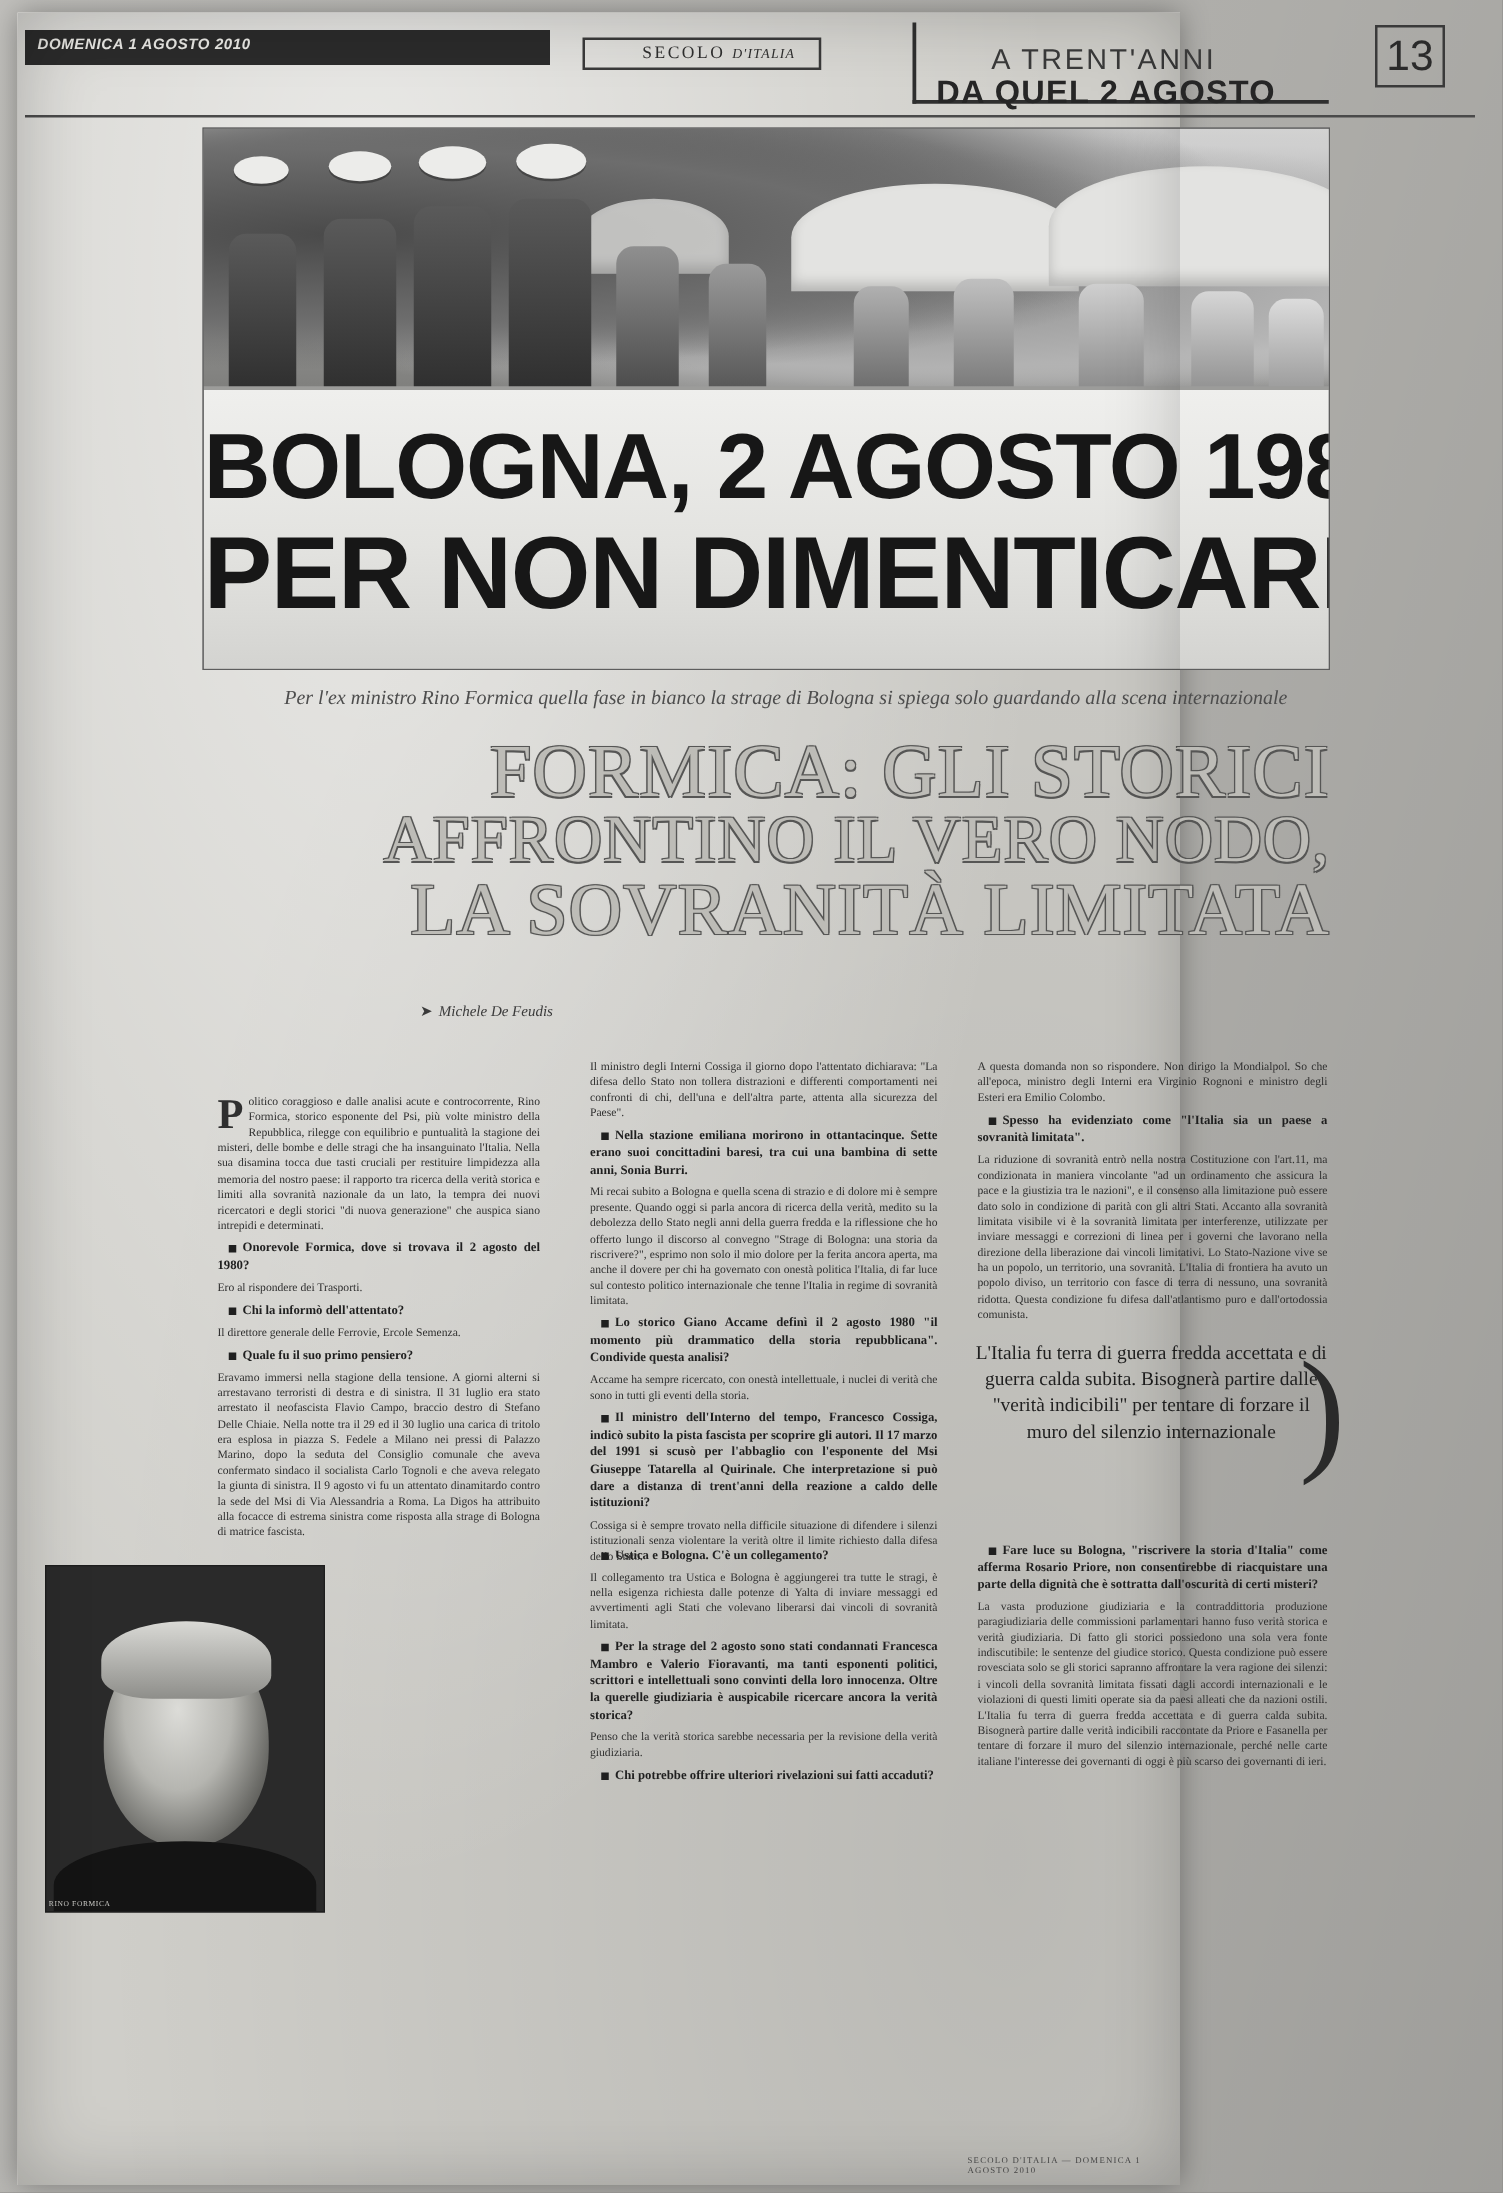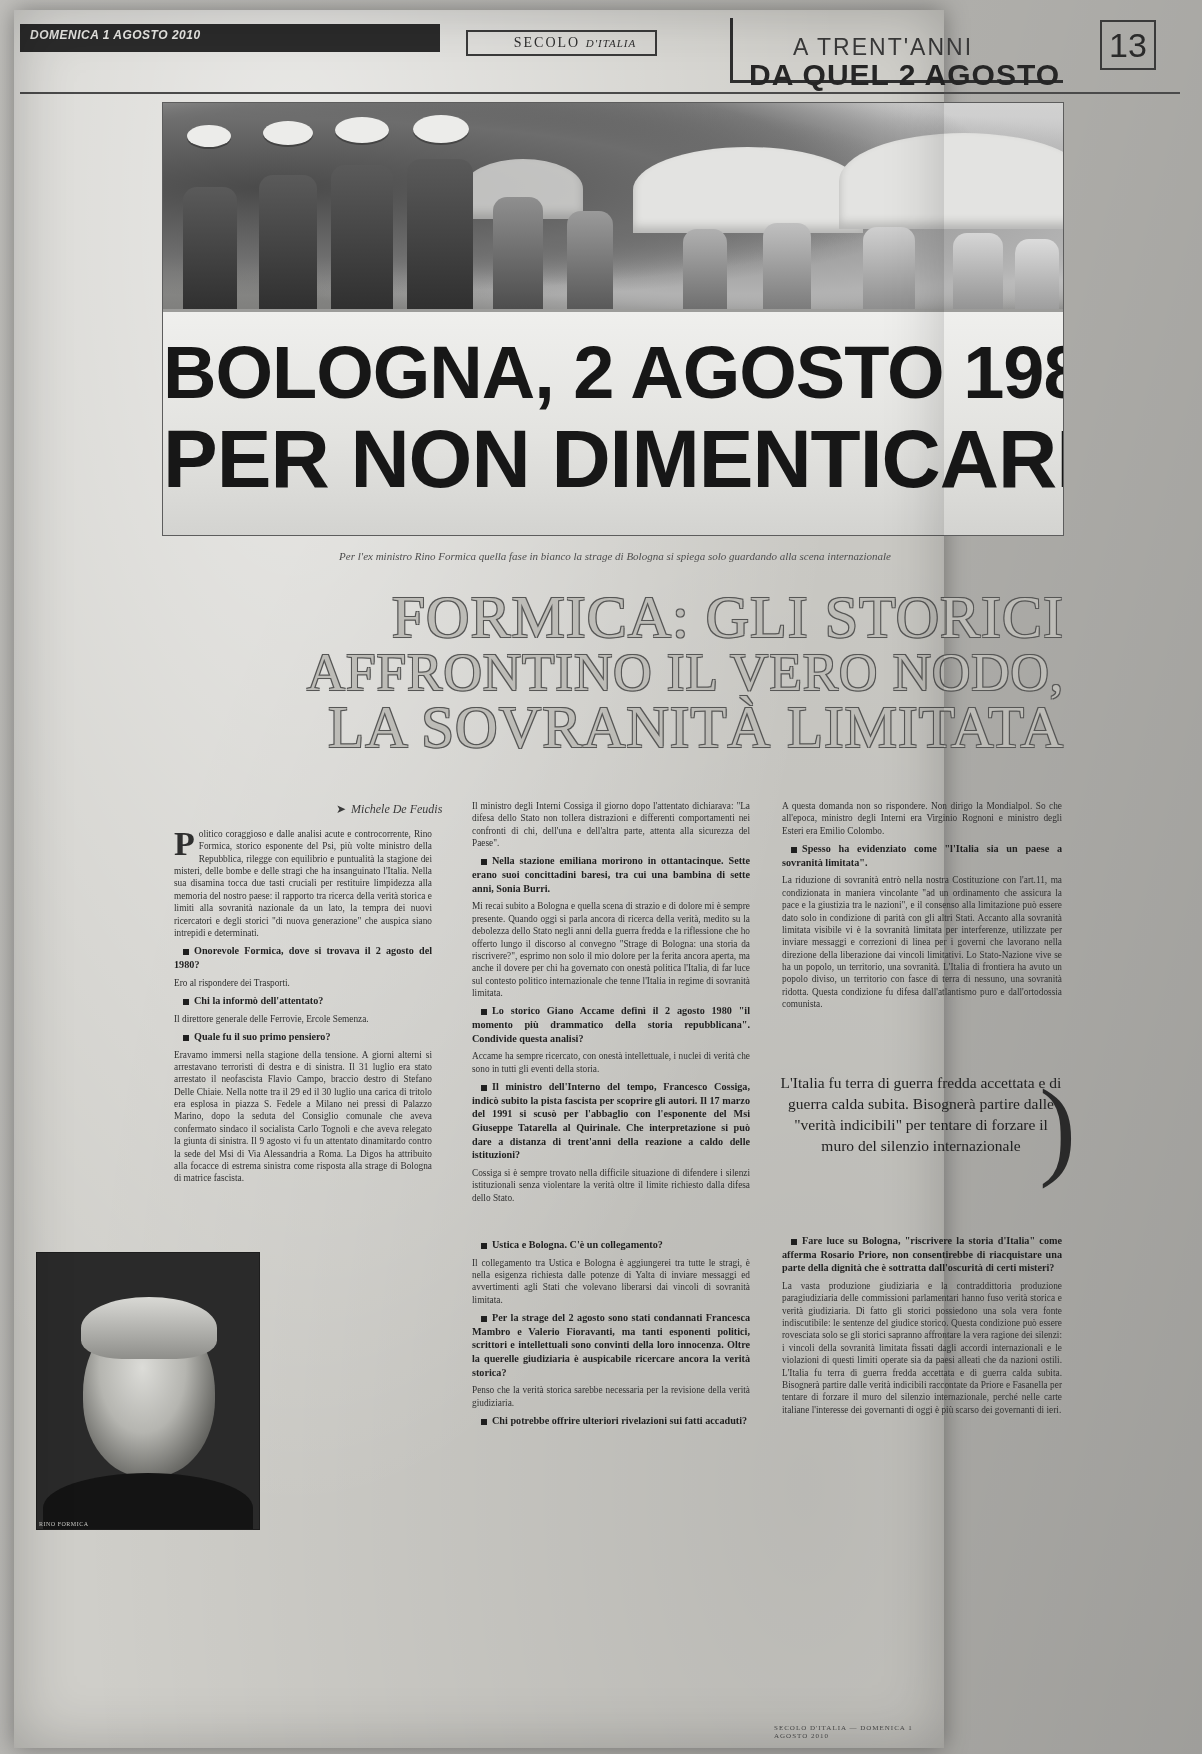--- a/index.html
+++ b/index.html
@@ -86,21 +86,21 @@
     font-family: "Liberation Sans", sans-serif;
     font-size: 23px;
     letter-spacing: 2px;
     font-weight: normal;
     color: #3a3a3a;
   }
   .mast-kicker2 {
     position: absolute;
     left: 16px; top: 40px;
     font-family: "Liberation Sans", sans-serif;
-    font-size: 30px;
+    font-size: 26px;
     letter-spacing: 1px;
     font-weight: bold;
     color: #262626;
   }
   .mast-pageno {
     position: absolute;
     left: 1086px; top: 10px;
     width: 52px; height: 46px;
     border: 2px solid #3a3a3a;
     font-family: "Liberation Sans", sans-serif;
@@ -172,23 +172,23 @@
     white-space: nowrap;
     letter-spacing: -1px;
   }
   .banner-l1 { top: 18px; font-size: 74px; }
   .banner-l2 { top: 100px; font-size: 82px; }
   .photo-caption {
     position: absolute;
     left: 186px; top: 540px;
     width: 830px;
     font-style: italic;
-    font-size: 11px;
+    font-size: 16px;
     color: #4d4d4d;
-    text-align: center;
+    text-align: right;
   }
   
   .headline {
     position: absolute;
     left: 150px; top: 578px;
     width: 900px;
     text-align: right;
     color: #cfcec9;
   }
   .hl-line {
@@ -216,20 +216,21 @@
     color: #3a3a3a;
   }
   .byline .arrow { font-style: normal; margin-right: 5px; }
 
   .col {
     position: absolute;
     font-size: 9.3px;
     line-height: 1.33;
     color: #2f2f2f;
     text-align: justify;
+    margin-top: 48px;
   }
   .col p { margin: 0 0 5px 0; text-indent: 9px; }
   .col p.noind { text-indent: 0; }
   .q {
     font-weight: bold;
     font-size: 10.2px;
     line-height: 1.34;
     text-indent: 0;
     color: #1f1f1f;
     margin: 9px 0 5px 0;

